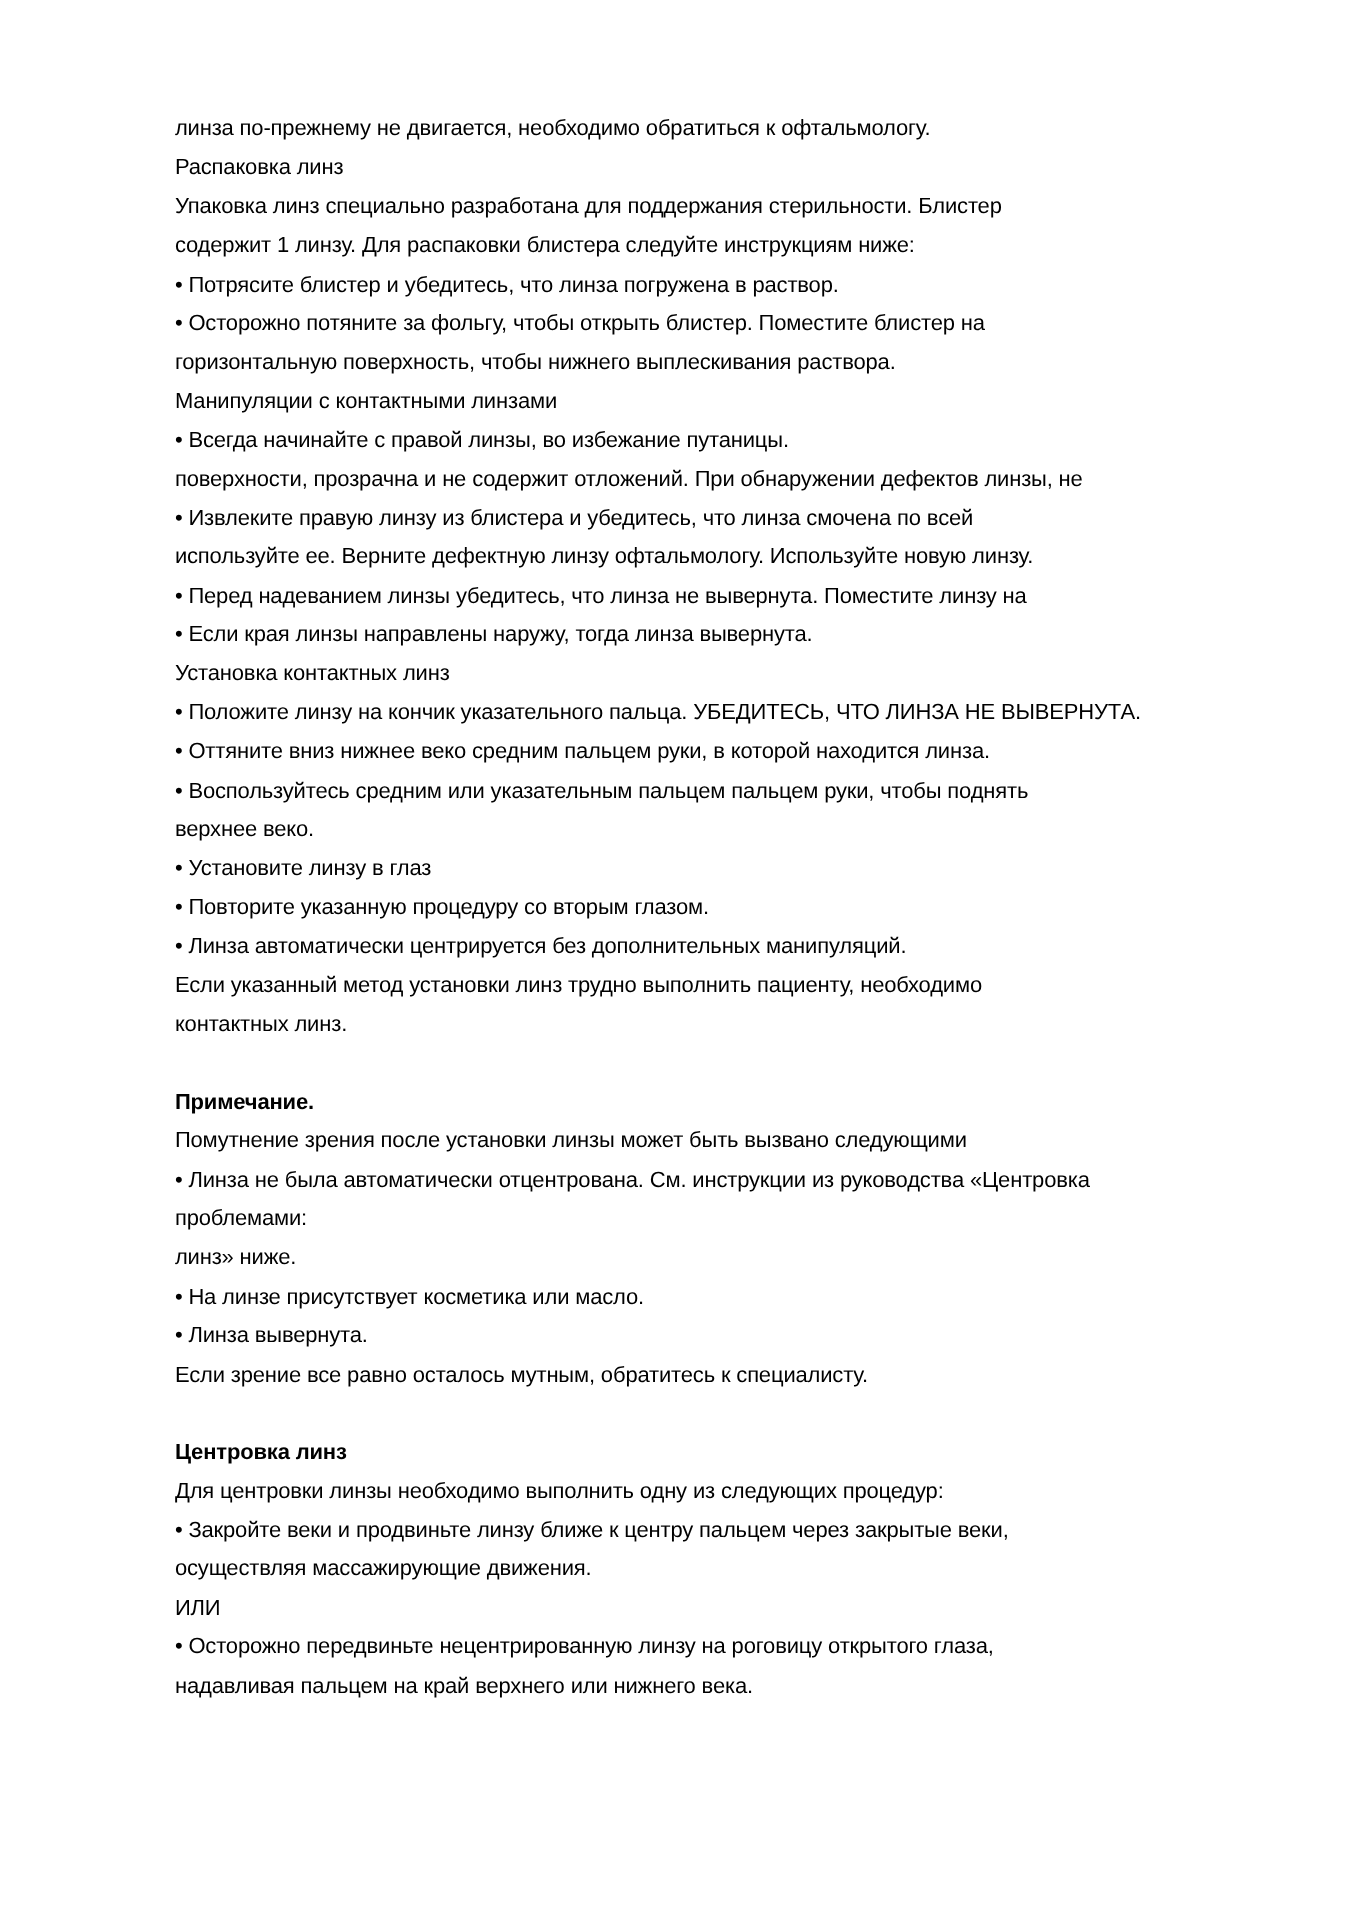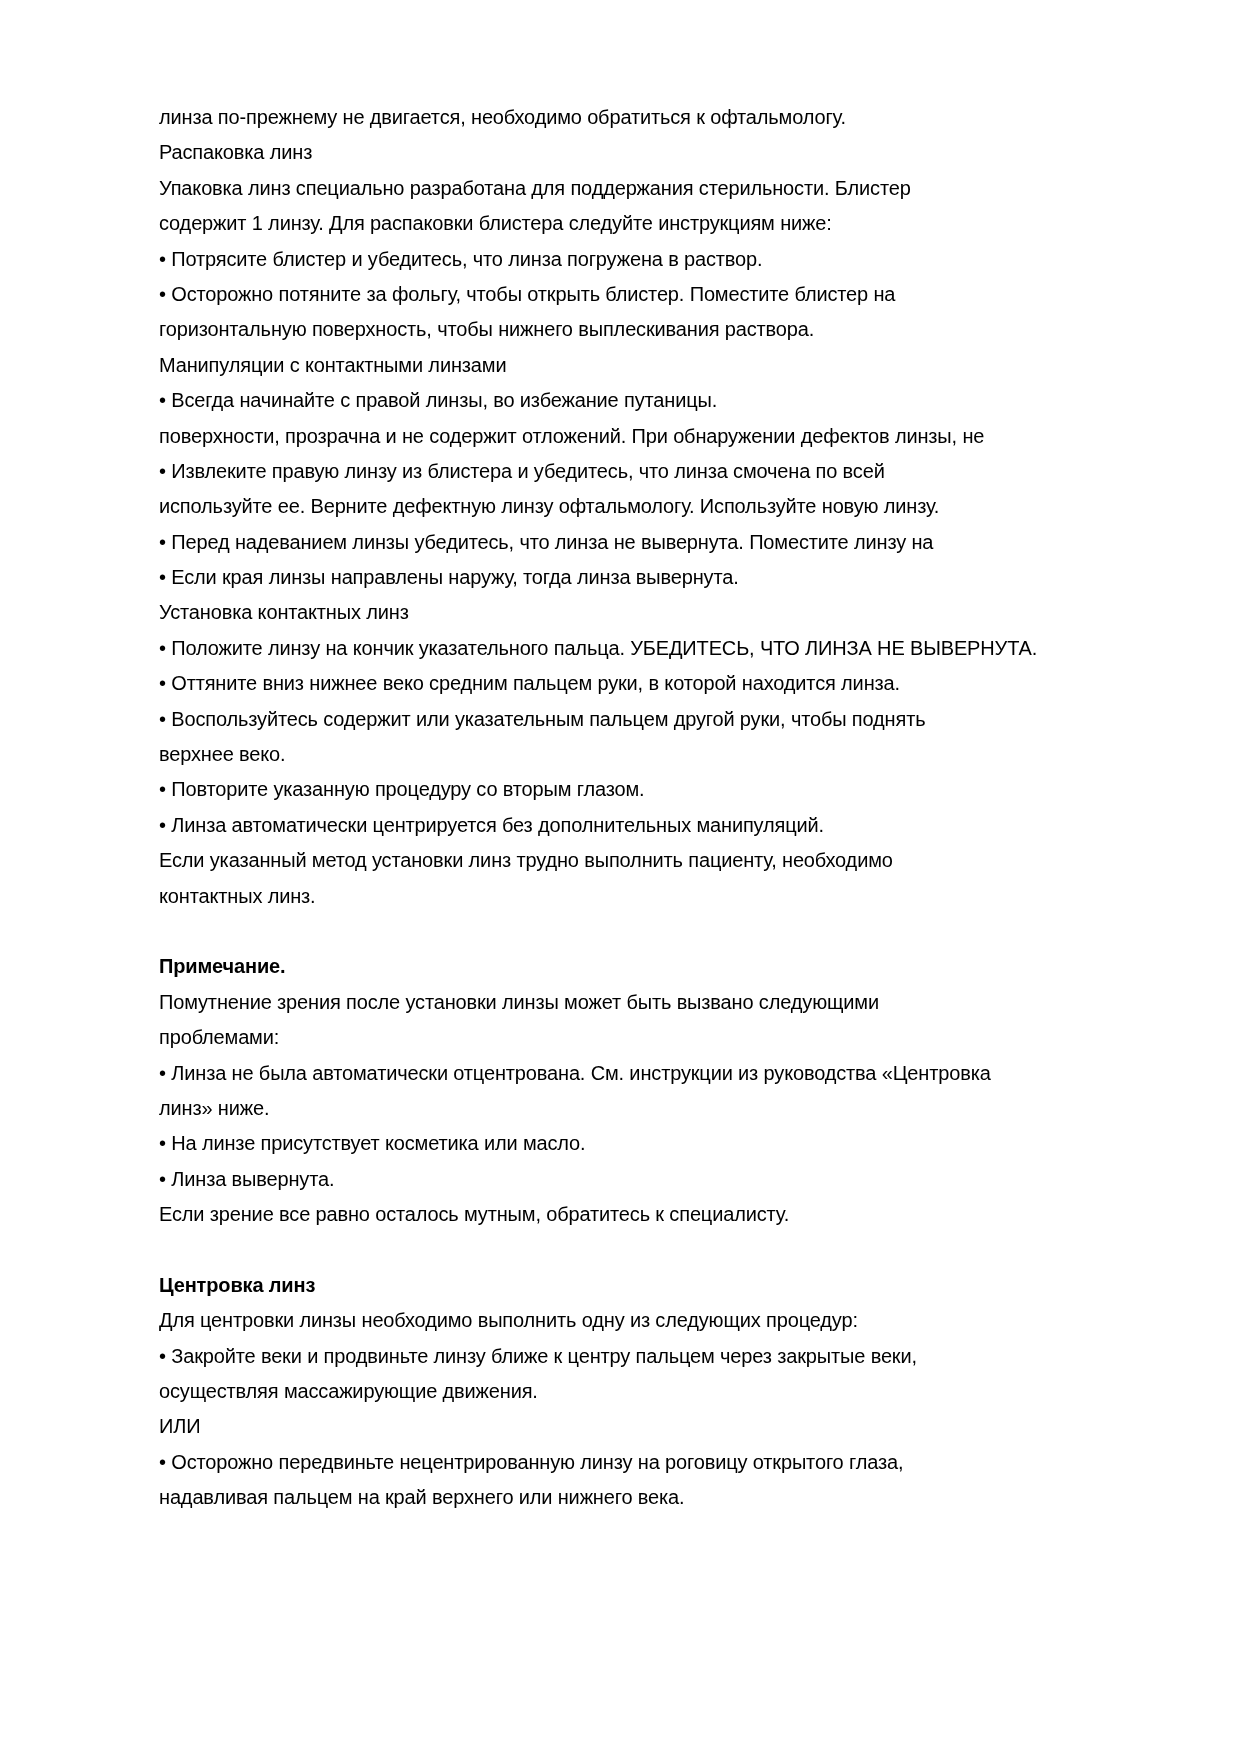--- a/index.html
+++ b/index.html
@@ -52,31 +52,32 @@
       <div class="line">Манипуляции с контактными линзами</div>
       <div class="line">• Всегда начинайте с правой линзы, во избежание путаницы.</div>
       <div class="line">поверхности, прозрачна и не содержит отложений. При обнаружении дефектов линзы, не</div>
       <div class="line">• Извлеките правую линзу из блистера и убедитесь, что линза смочена по всей</div>
       <div class="line">используйте ее. Верните дефектную линзу офтальмологу. Используйте новую линзу.</div>
       <div class="line">• Перед надеванием линзы убедитесь, что линза не вывернута. Поместите линзу на</div>
       <div class="line">• Если края линзы направлены наружу, тогда линза вывернута.</div>
       <div class="line">Установка контактных линз</div>
       <div class="line">• Положите линзу на кончик указательного пальца. УБЕДИТЕСЬ, ЧТО ЛИНЗА НЕ ВЫВЕРНУТА.</div>
       <div class="line">• Оттяните вниз нижнее веко средним пальцем руки, в которой находится линза.</div>
-      <div class="line">• Воспользуйтесь содержит или указательным пальцем другой руки, чтобы поднять</div>
+      <div class="line">• Воспользуйтесь средним или указательным пальцем пальцем руки, чтобы поднять</div>
       <div class="line">верхнее веко.</div>
+      <div class="line">• Установите линзу в глаз</div>
       <div class="line">• Повторите указанную процедуру со вторым глазом.</div>
       <div class="line">• Линза автоматически центрируется без дополнительных манипуляций.</div>
       <div class="line">Если указанный метод установки линз трудно выполнить пациенту, необходимо</div>
       <div class="line">контактных линз.</div>
       <div class="line blank">&nbsp;</div>
       <div class="line bold">Примечание.</div>
       <div class="line">Помутнение зрения после установки линзы может быть вызвано следующими</div>
+      <div class="line">• Линза не была автоматически отцентрована. См. инструкции из руководства «Центровка</div>
       <div class="line">проблемами:</div>
-      <div class="line">• Линза не была автоматически отцентрована. См. инструкции из руководства «Центровка</div>
       <div class="line">линз» ниже.</div>
       <div class="line">• На линзе присутствует косметика или масло.</div>
       <div class="line">• Линза вывернута.</div>
       <div class="line">Если зрение все равно осталось мутным, обратитесь к специалисту.</div>
       <div class="line blank">&nbsp;</div>
       <div class="line bold">Центровка линз</div>
       <div class="line">Для центровки линзы необходимо выполнить одну из следующих процедур:</div>
       <div class="line">• Закройте веки и продвиньте линзу ближе к центру пальцем через закрытые веки,</div>
       <div class="line">осуществляя массажирующие движения.</div>
       <div class="line">ИЛИ</div>

